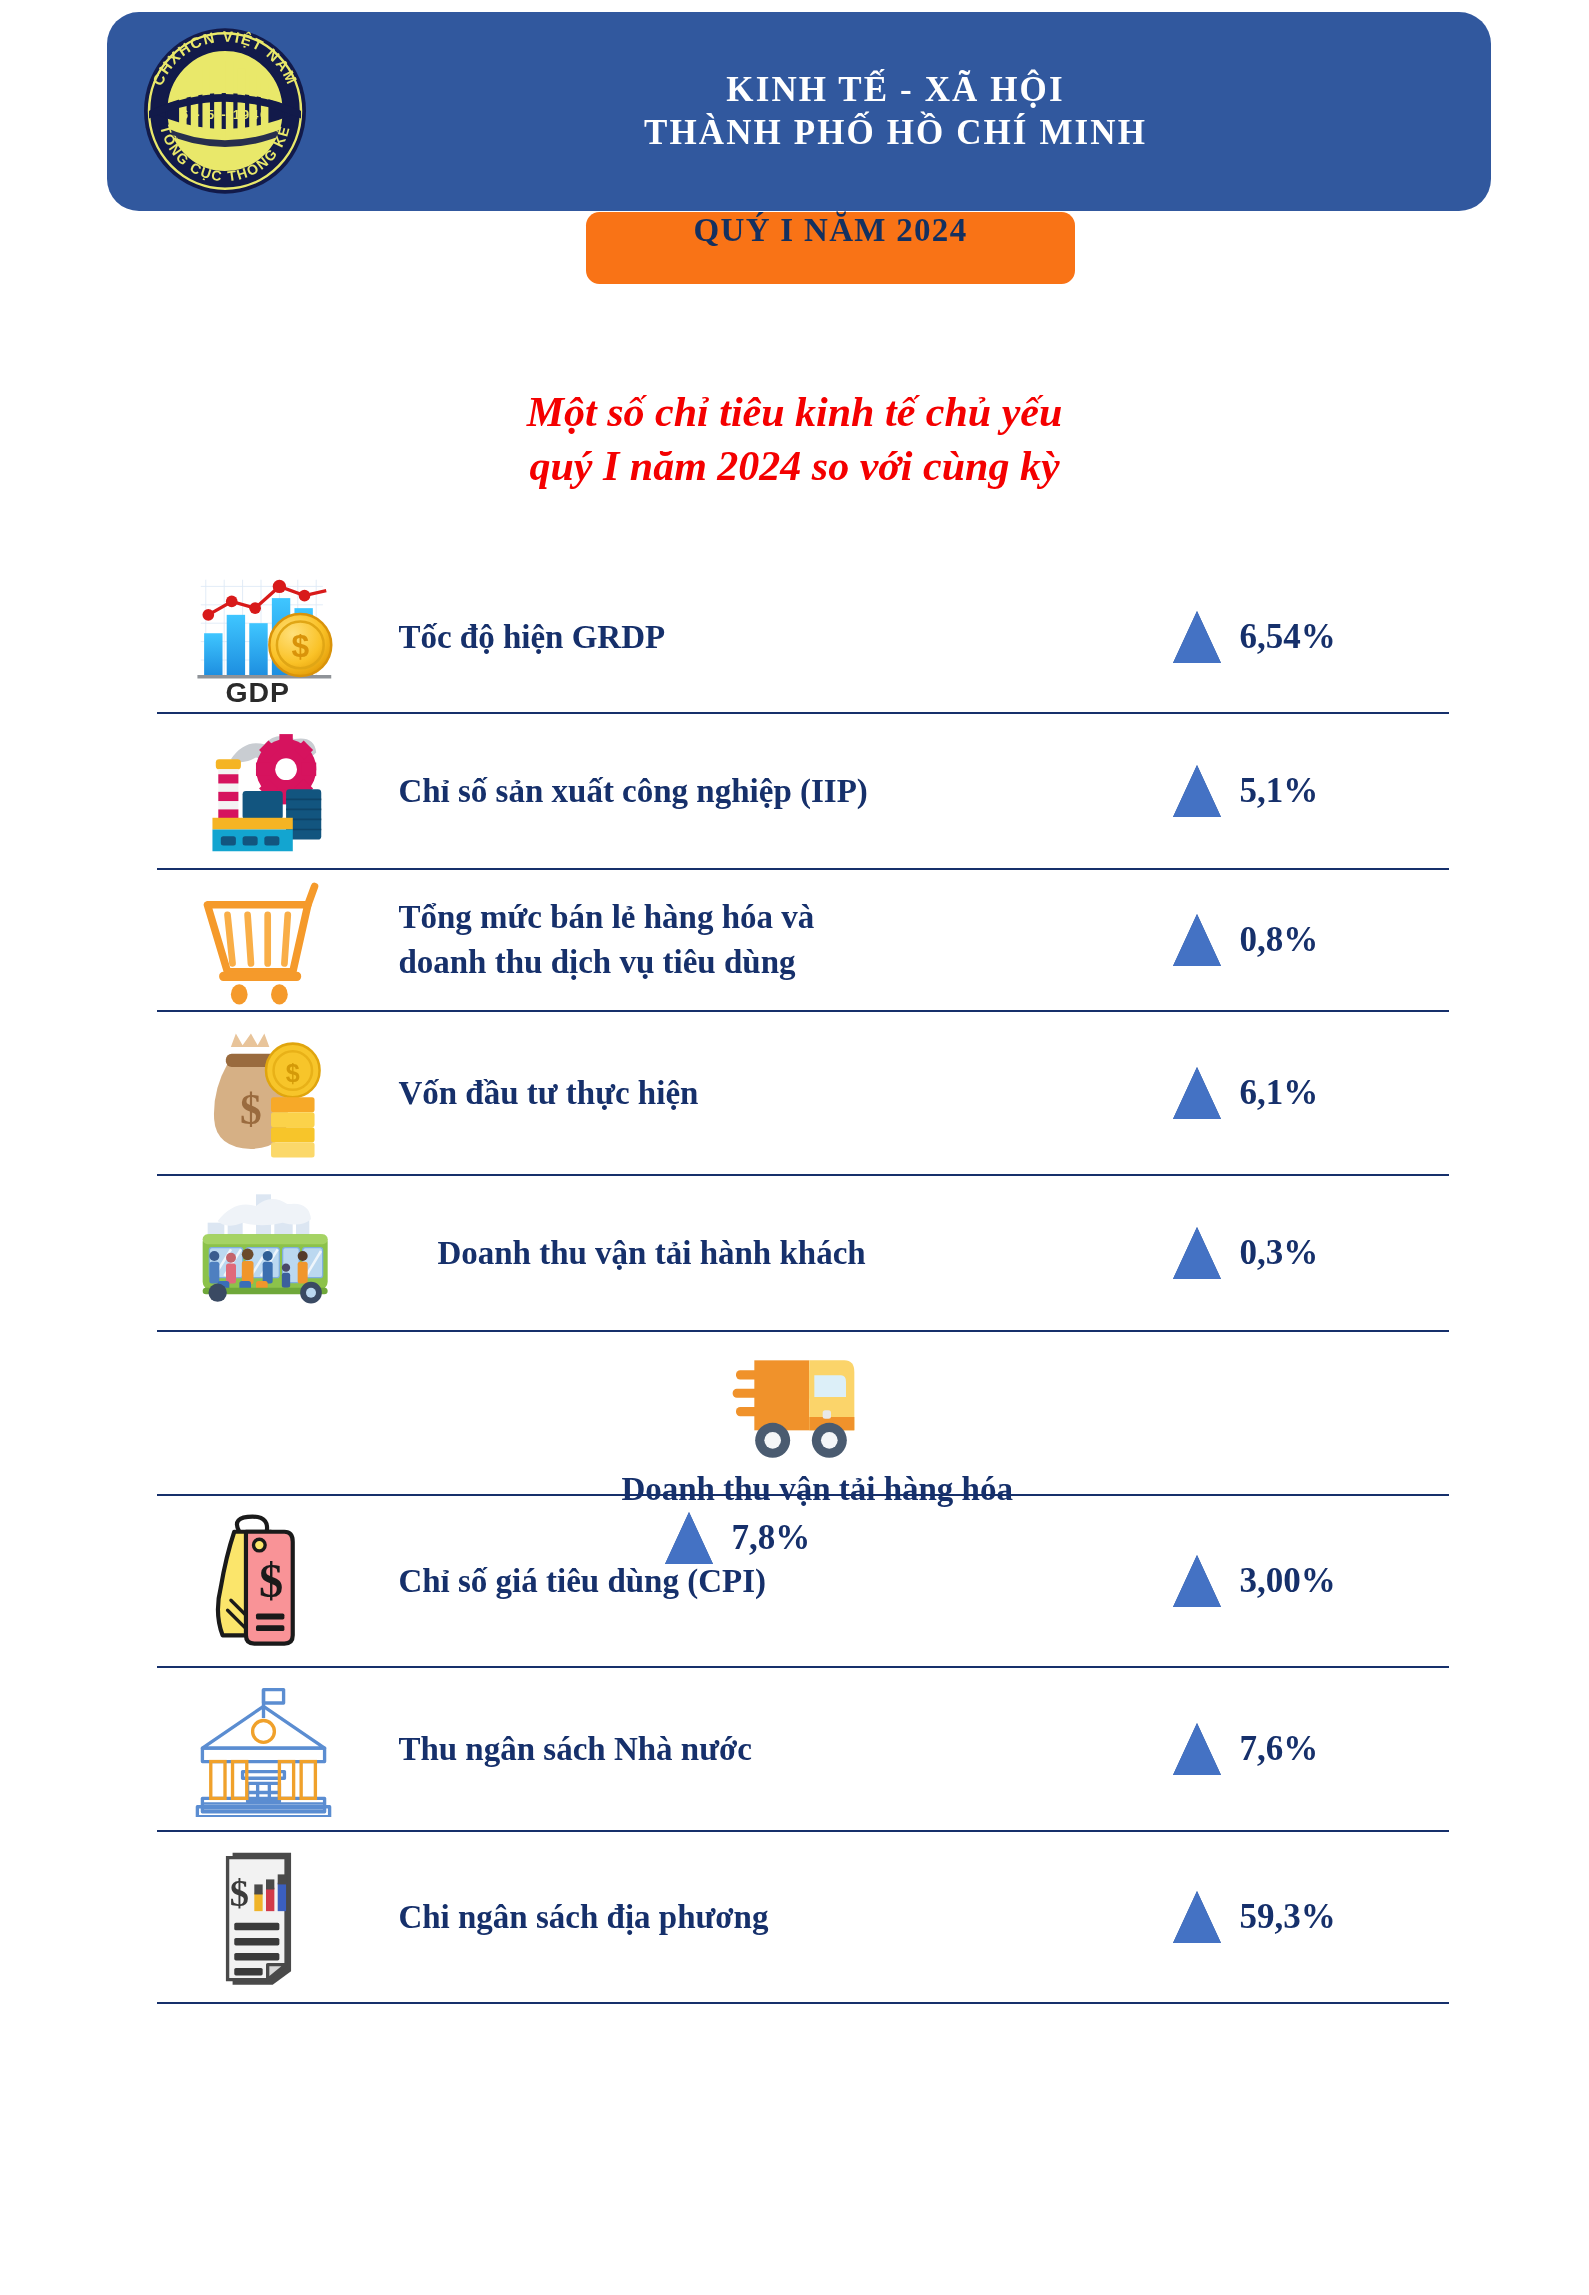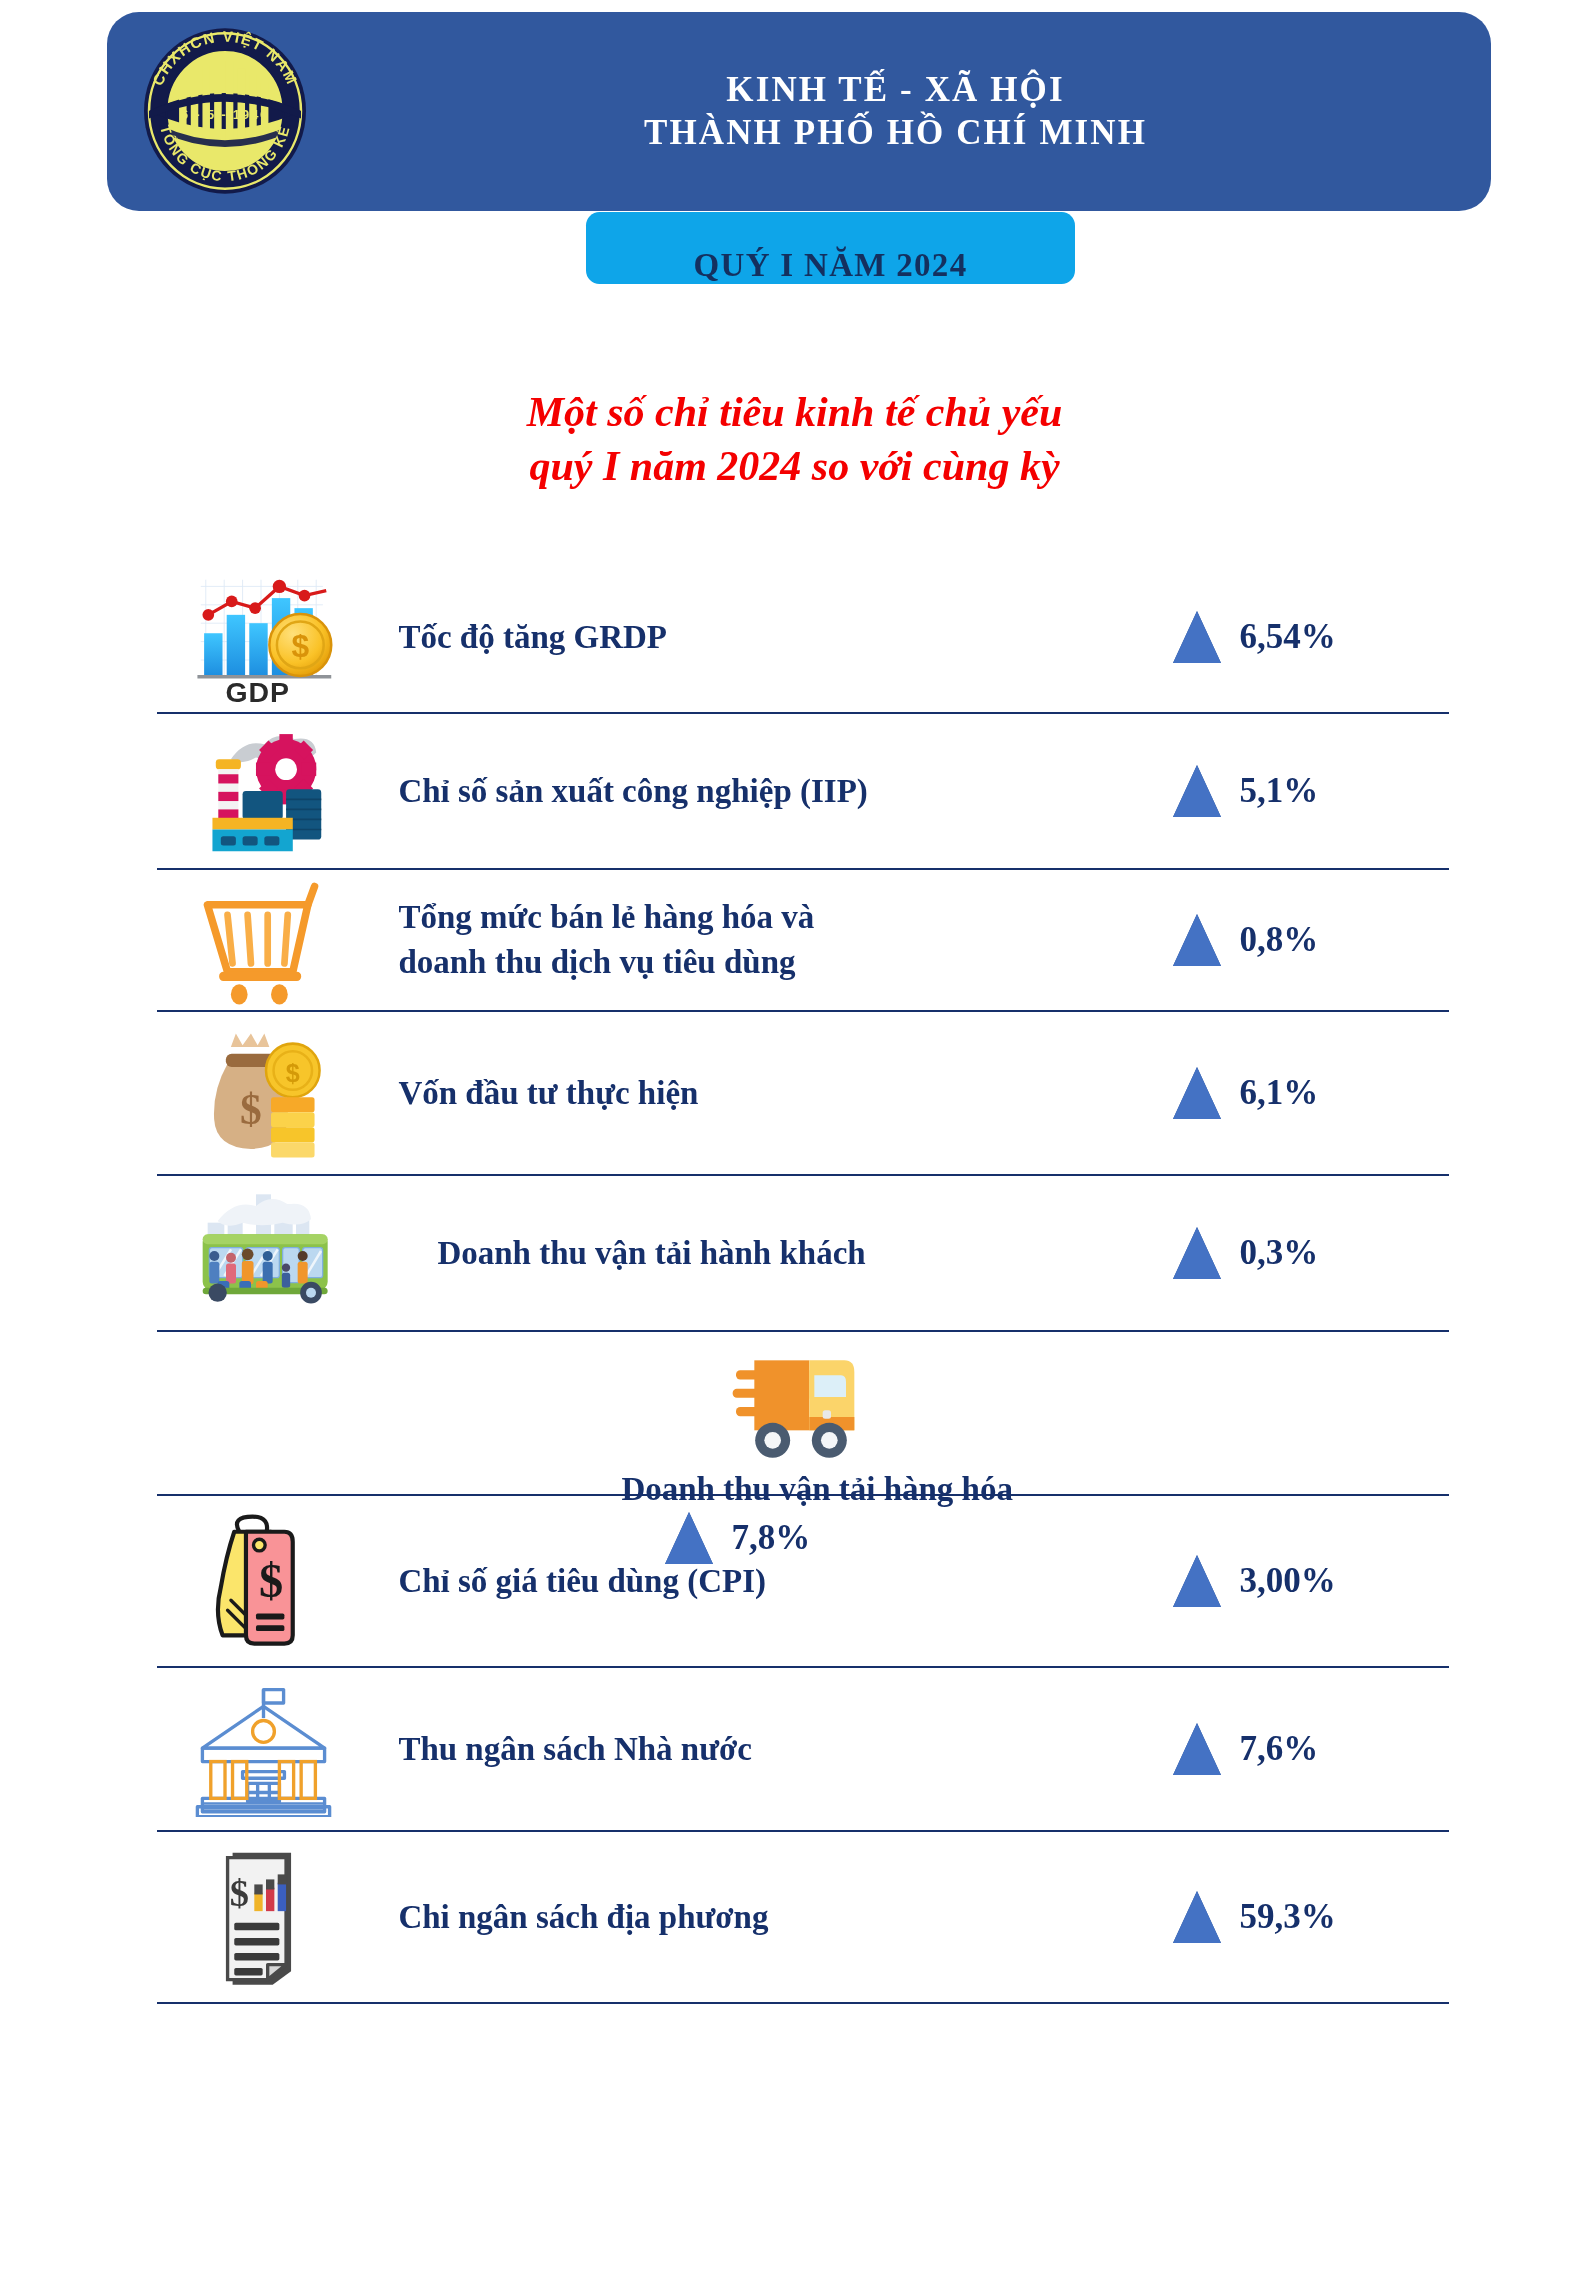--- a/index.html
+++ b/index.html
@@ -57,24 +57,24 @@
     white-space: nowrap;
   }
 
   
   .quarter-badge {
     position: absolute;
     left: 586px;
     top: 212px;
     width: 489px;
     height: 72px;
-    background: #0ea5e9;
+    background: #f97316;
     border-radius: 13.4px;
     display: flex;
-    align-items: flex-end;
+    align-items: flex-start;
     justify-content: center;
   }
   .quarter-badge span {
     color: #14305F;
     font-weight: bold;
     font-size: 33px;
     letter-spacing: 1.3px;
     white-space: nowrap;
   }
 
@@ -260,21 +260,21 @@
             <circle cx="114" cy="22" r="8"></circle>
               <circle cx="144" cy="33" r="7"></circle>
           </g>
           <circle cx="139" cy="92" r="37" fill="url(#coingrad)" stroke="#D9930A" stroke-width="3"></circle>
           <circle cx="139" cy="92" r="28" fill="none" stroke="#E0A615" stroke-width="3"></circle>
           <text x="139" y="107" font-family="&quot;Liberation Sans&quot;, sans-serif" font-size="38" font-weight="bold" fill="#D9930A" text-anchor="middle">$</text>
           <text x="88" y="160" font-family="&quot;Liberation Sans&quot;, sans-serif" font-size="34" font-weight="bold" fill="#2A2A2A" text-anchor="middle" letter-spacing="1">GDP</text>
         </svg>
       </div>
       <div class="label-cell">
-        <div>Tốc độ tăng GRDP</div>
+        <div>Tốc độ hiện GRDP</div>
       </div>
       <div class="value-cell">
         <div class="tri"></div>
         <div class="pct">6,54%</div>
       </div>
     </div>
 
     <div class="row h-iip">
       <div class="icon-cell">
         <svg width="159" height="134" viewBox="0 0 190 160">

